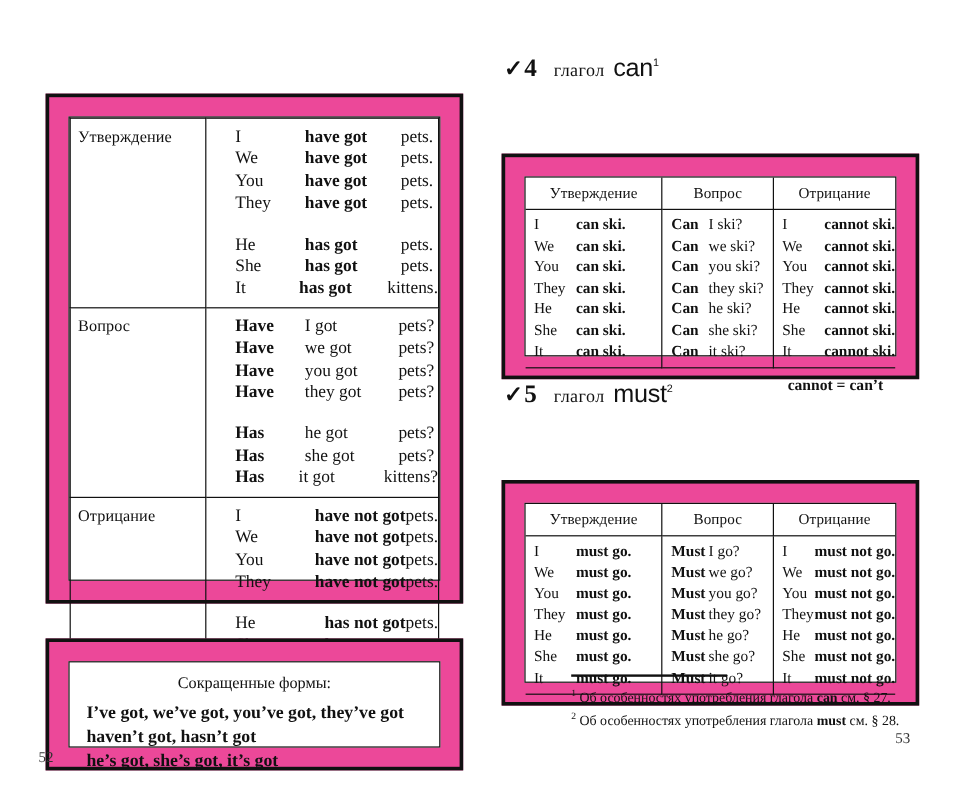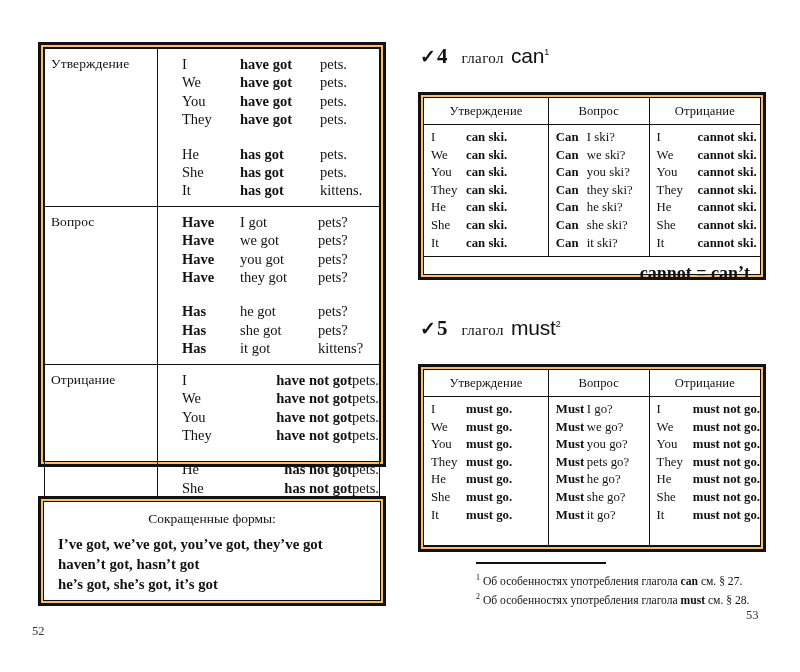--- a/index.html
+++ b/index.html
@@ -10,24 +10,25 @@
     font-family:"Liberation Serif", serif;
     color:#111111;
     position:relative;
     overflow:hidden;
   }
   .page{position:absolute;inset:0;}
 
   
   .framed{
     position:absolute;
-    background:#fdba74;
+    background:#ec4899;
     border:3px solid #111;
     box-sizing:border-box;
-    padding:2px;
+    padding:16px;
+    margin-top:36px;
   }
   .framed > .inner{
     border:1px solid #111;
     box-sizing:border-box;
     width:100%;height:100%;
     background:#fff;
   }
 
   
   #haveGotBox{ left:38px; top:42px; width:348px; height:425px; }
@@ -164,21 +165,21 @@
     font-size:12.8px;
     white-space:nowrap;
   }
   .mrow .p{ width:42px; padding-left:7px; box-sizing:border-box; }
   .mrow .t{ }
   .q .p{ width:38px; padding-left:7px; font-weight:bold; box-sizing:border-box; }
   .n .p{ width:48px; padding-left:7px; box-sizing:border-box; }
   .mod-foot{
     flex:0 0 auto;
     text-align:right;
-    font-size:18px;
+    font-size:13px;
     font-weight:bold;
     padding:6px 10px 6px 0;
     box-sizing:border-box;
   }
 
   
   #footnotes{
     position:absolute;
     left:440px; top:562px; width:340px;margin-left:36px;
   }
@@ -529,21 +530,21 @@
                   <div class="mrow q">
                     <span class="p b">Must</span>
                     <span class="t">we go?</span>
                   </div>
                   <div class="mrow q">
                     <span class="p b">Must</span>
                     <span class="t">you go?</span>
                   </div>
                   <div class="mrow q">
                     <span class="p b">Must</span>
-                    <span class="t">pets go?</span>
+                    <span class="t">they go?</span>
                   </div>
                   <div class="mrow q">
                     <span class="p b">Must</span>
                     <span class="t">he go?</span>
                   </div>
                   <div class="mrow q">
                     <span class="p b">Must</span>
                     <span class="t">she go?</span>
                   </div>
                   <div class="mrow q">

